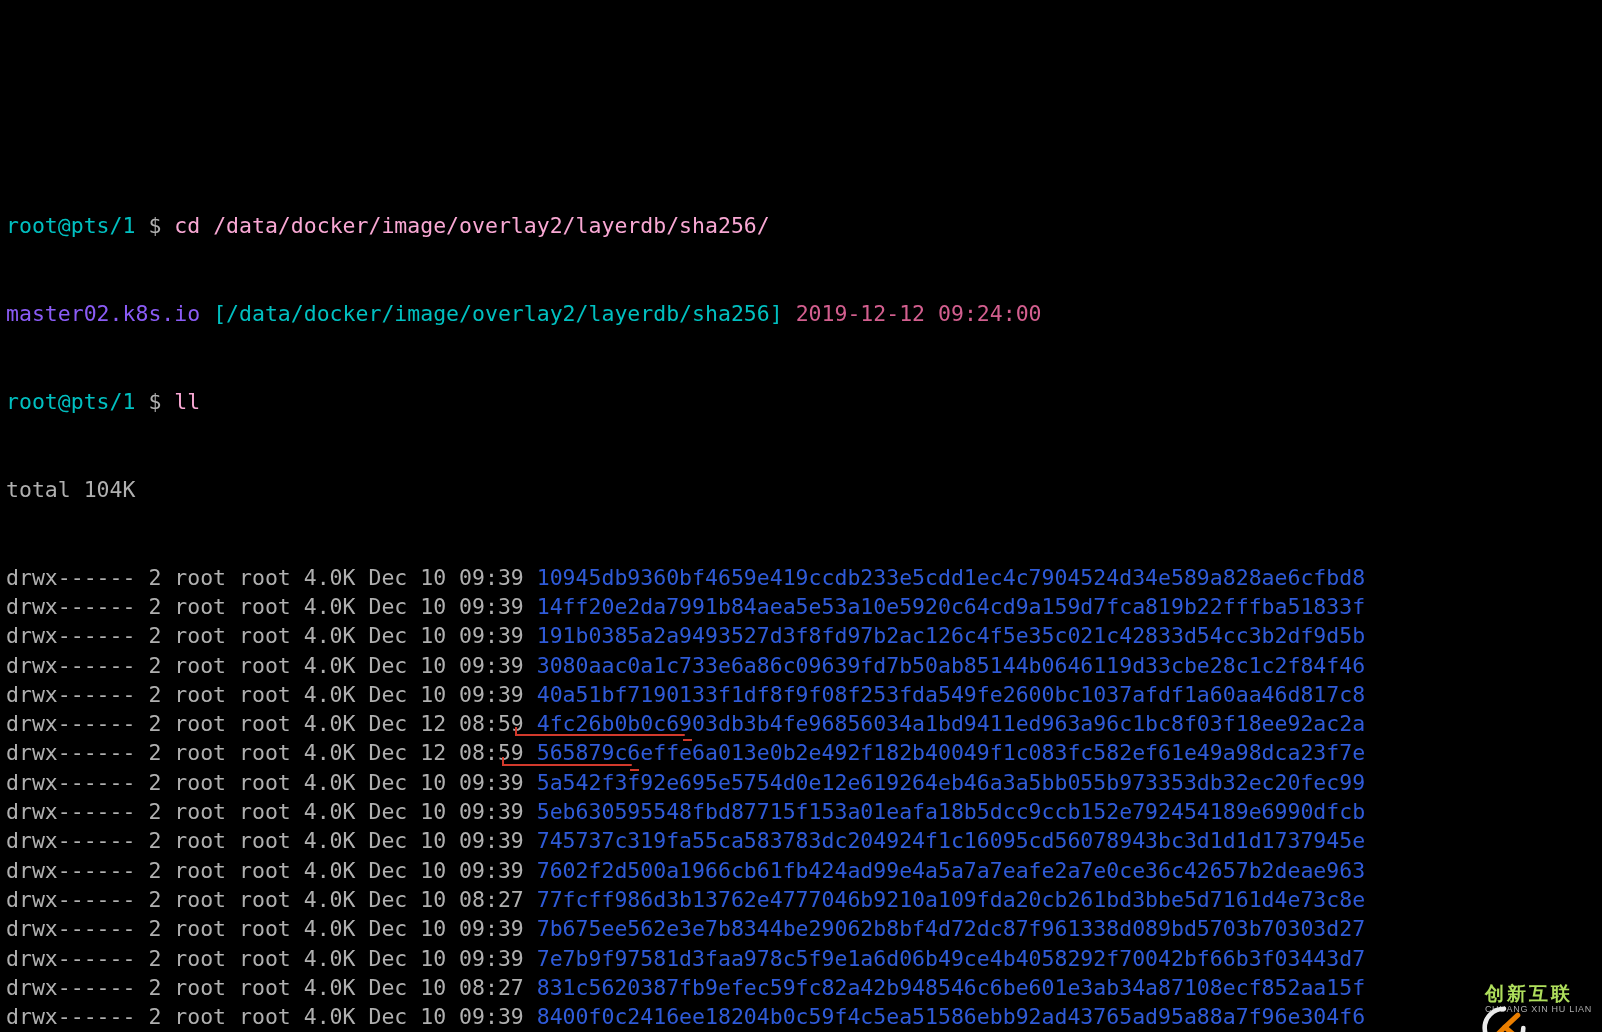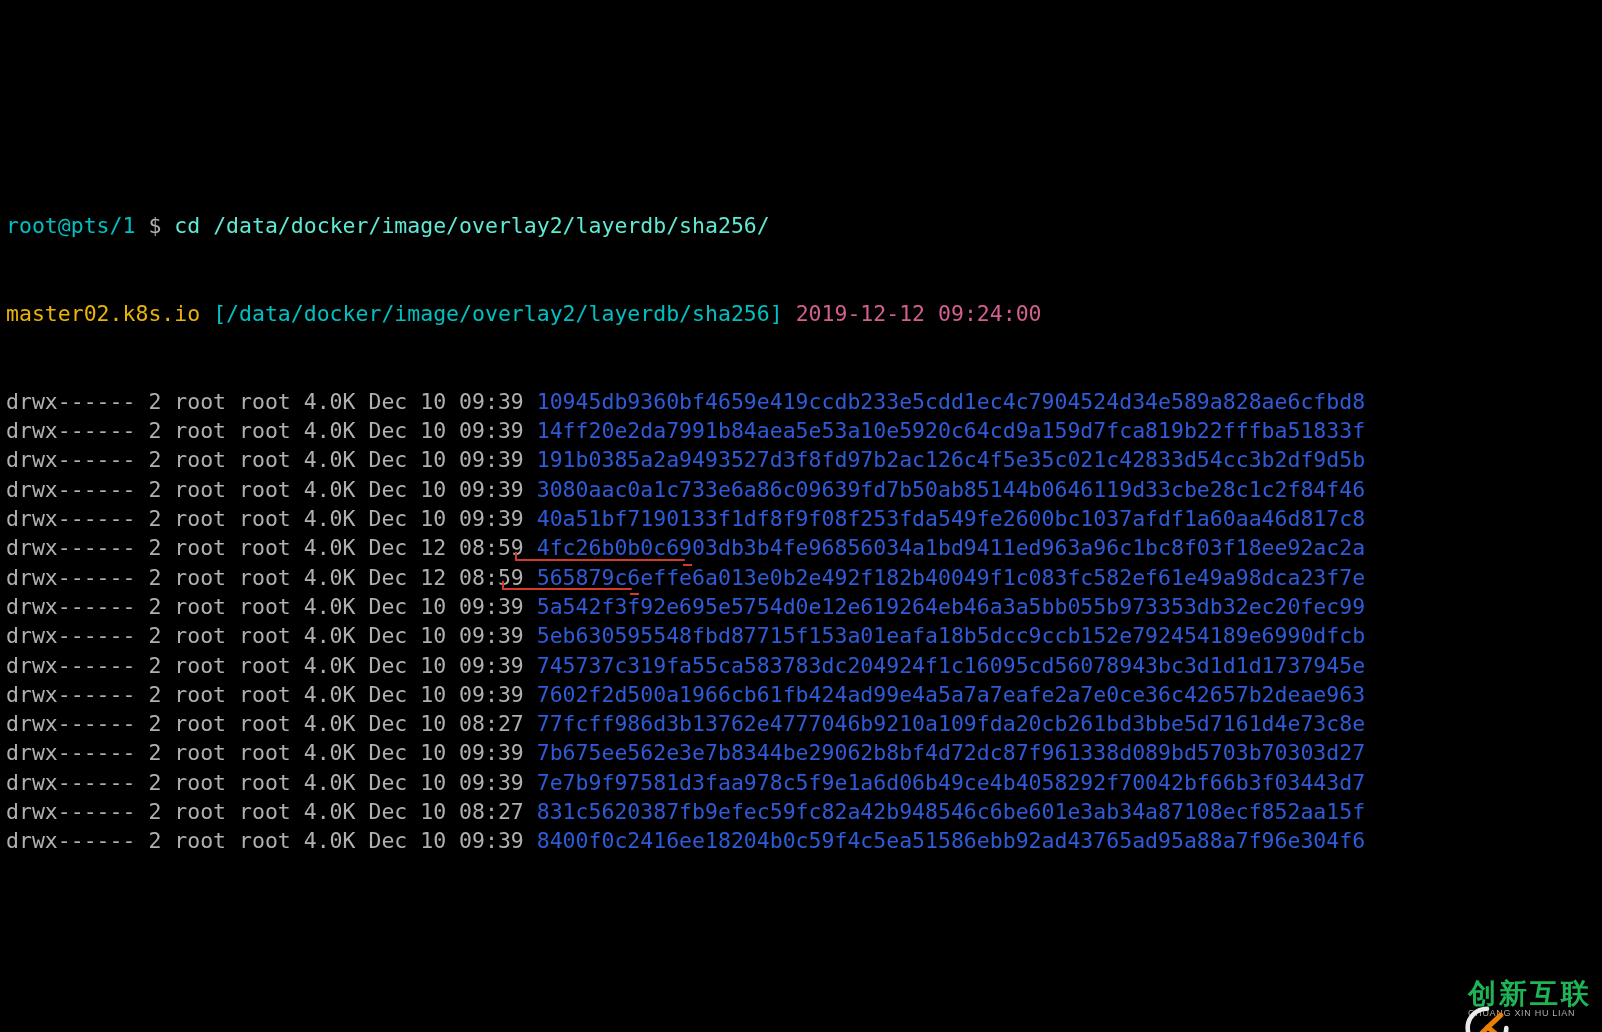--- a/index.html
+++ b/index.html
@@ -13,25 +13,25 @@
     line-height: 29.3px;
     color: #c0c0c0;
     overflow: hidden;
     white-space: pre;
   }
   .term {
     padding: 6px 4px 6px 6px;
     position: relative;
   }
   .cyan { color: #00c0c1; text-align: right; }
-  .olive { color: #eab308; }
+  .olive { color: #8b5cf6; }
   .gray { color: #b0b0b0; }
   .blue { color: #2f5bd9; }
   .pink { color: #d35f8f; text-align: center; }
-  .white { color: #5eead4; }
+  .white { color: #f9a8d4; }
 
   .row { position: relative; }
   .underline {
     position: absolute;
     height: 2px;
     background: #d33a2c;
     bottom: 2px;
     border-radius: 1px;
   }
   .tail-left {
@@ -56,31 +56,33 @@
     align-items: center;
     gap: 10px;
     opacity: 0.92;
   }
   .wm-logo {
     width: 46px; height: 46px;
     position: relative;
   }
   .wm-logo svg { width: 46px; height: 46px; }
   .wm-text { display: flex; flex-direction: column; line-height: 1.1; font-family: sans-serif; }
-  .wm-cn { color: #22c55e; font-size: 28px; font-weight: 700; letter-spacing: 3px;}
+  .wm-cn { color: #bef264; font-size: 19px; font-weight: 700; letter-spacing: 3px;}
   .wm-py { color: #bbb; font-size: 9px; letter-spacing: 0.7px; }
 </style>
 </head>
 <body>
 
 
 
 <div class="term">
   <div class="row"><span class="cyan">root@pts/1</span><span class="gray"> $ </span><span class="white">cd /data/docker/image/overlay2/layerdb/sha256/</span></div>
   <div class="row"><span class="olive">master02.k8s.io</span><span> </span><span class="cyan">[/data/docker/image/overlay2/layerdb/sha256]</span><span> </span><span class="pink">2019-12-12 09:24:00</span></div>
+  <div class="row"><span class="cyan">root@pts/1</span><span class="gray"> $ </span><span class="white">ll</span></div>
+  <div class="row"><span class="gray">total 104K</span></div>
   <div id="listing"><div class="row" id="r0"><span class="gray">drwx------ 2 root root 4.0K Dec 10 09:39 </span><span class="blue">10945db9360bf4659e419ccdb233e5cdd1ec4c7904524d34e589a828ae6cfbd8</span></div><div class="row" id="r1"><span class="gray">drwx------ 2 root root 4.0K Dec 10 09:39 </span><span class="blue">14ff20e2da7991b84aea5e53a10e5920c64cd9a159d7fca819b22fffba51833f</span></div><div class="row" id="r2"><span class="gray">drwx------ 2 root root 4.0K Dec 10 09:39 </span><span class="blue">191b0385a2a9493527d3f8fd97b2ac126c4f5e35c021c42833d54cc3b2df9d5b</span></div><div class="row" id="r3"><span class="gray">drwx------ 2 root root 4.0K Dec 10 09:39 </span><span class="blue">3080aac0a1c733e6a86c09639fd7b50ab85144b0646119d33cbe28c1c2f84f46</span></div><div class="row" id="r4"><span class="gray">drwx------ 2 root root 4.0K Dec 10 09:39 </span><span class="blue">40a51bf7190133f1df8f9f08f253fda549fe2600bc1037afdf1a60aa46d817c8</span></div><div class="row" id="r5"><span class="gray">drwx------ 2 root root 4.0K Dec 12 08:59 </span><span class="blue">4fc26b0b0c6903db3b4fe96856034a1bd9411ed963a96c1bc8f03f18ee92ac2a</span><div class="underline" style="left: 509px; width: 170px;"></div><div class="tail-left" style="left: 509px;"></div><div class="tail-right" style="left: 677px; bottom: -3px;"></div></div><div class="row" id="r6"><span class="gray">drwx------ 2 root root 4.0K Dec 12 08:59 </span><span class="blue">565879c6effe6a013e0b2e492f182b40049f1c083fc582ef61e49a98dca23f7e</span><div class="underline" style="left: 496px; width: 130px;"></div><div class="tail-left" style="left: 496px;"></div><div class="tail-right" style="left: 624px; bottom: -3px;"></div></div><div class="row" id="r7"><span class="gray">drwx------ 2 root root 4.0K Dec 10 09:39 </span><span class="blue">5a542f3f92e695e5754d0e12e619264eb46a3a5bb055b973353db32ec20fec99</span></div><div class="row" id="r8"><span class="gray">drwx------ 2 root root 4.0K Dec 10 09:39 </span><span class="blue">5eb630595548fbd87715f153a01eafa18b5dcc9ccb152e792454189e6990dfcb</span></div><div class="row" id="r9"><span class="gray">drwx------ 2 root root 4.0K Dec 10 09:39 </span><span class="blue">745737c319fa55ca583783dc204924f1c16095cd56078943bc3d1d1d1737945e</span></div><div class="row" id="r10"><span class="gray">drwx------ 2 root root 4.0K Dec 10 09:39 </span><span class="blue">7602f2d500a1966cb61fb424ad99e4a5a7a7eafe2a7e0ce36c42657b2deae963</span></div><div class="row" id="r11"><span class="gray">drwx------ 2 root root 4.0K Dec 10 08:27 </span><span class="blue">77fcff986d3b13762e4777046b9210a109fda20cb261bd3bbe5d7161d4e73c8e</span></div><div class="row" id="r12"><span class="gray">drwx------ 2 root root 4.0K Dec 10 09:39 </span><span class="blue">7b675ee562e3e7b8344be29062b8bf4d72dc87f961338d089bd5703b70303d27</span></div><div class="row" id="r13"><span class="gray">drwx------ 2 root root 4.0K Dec 10 09:39 </span><span class="blue">7e7b9f97581d3faa978c5f9e1a6d06b49ce4b4058292f70042bf66b3f03443d7</span></div><div class="row" id="r14"><span class="gray">drwx------ 2 root root 4.0K Dec 10 08:27 </span><span class="blue">831c5620387fb9efec59fc82a42b948546c6be601e3ab34a87108ecf852aa15f</span></div><div class="row" id="r15"><span class="gray">drwx------ 2 root root 4.0K Dec 10 09:39 </span><span class="blue">8400f0c2416ee18204b0c59f4c5ea51586ebb92ad43765ad95a88a7f96e304f6</span></div><div class="row" id="r16"></div></div>
 </div>
 
 <div class="watermark">
   <div class="wm-logo">
     <svg viewBox="0 0 100 100">
       <path d="M50 8 A42 42 0 1 0 92 50" fill="none" stroke="#fff" stroke-width="10" stroke-linecap="round"></path>
       <path d="M32 68 L52 48 L75 68" fill="none" stroke="#ff8a00" stroke-width="11" stroke-linecap="round" stroke-linejoin="round"></path>
       <path d="M52 48 L80 22" fill="none" stroke="#ff8a00" stroke-width="11" stroke-linecap="round"></path>
     </svg>

